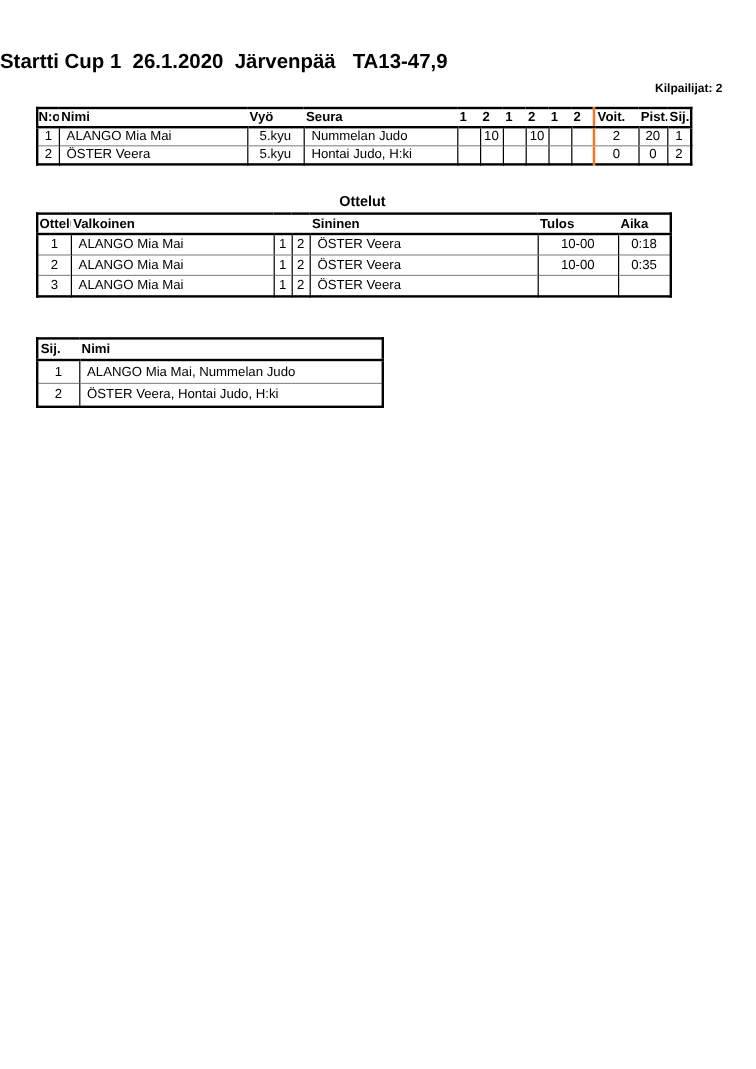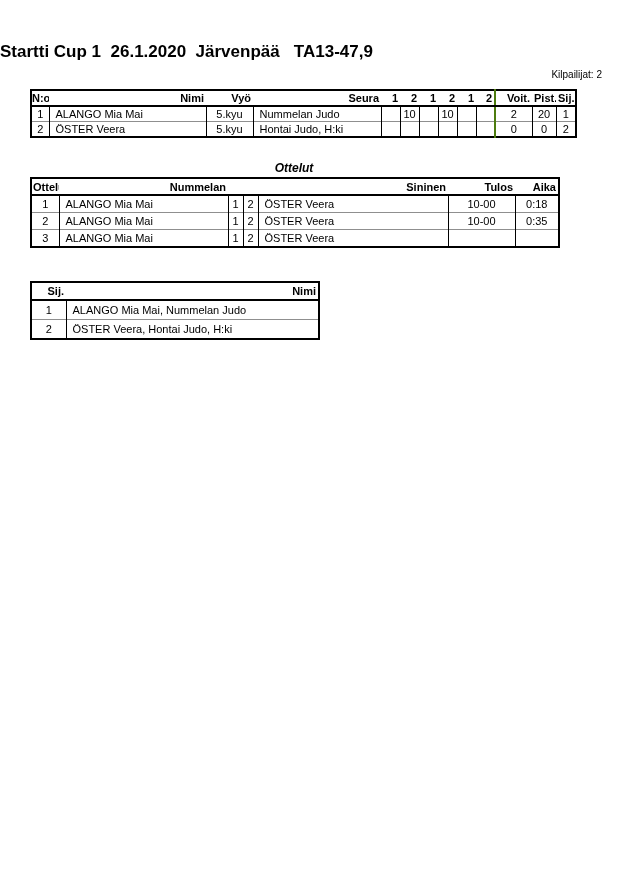--- a/index.html
+++ b/index.html
@@ -21,63 +21,63 @@
     white-space: pre;
     letter-spacing: 0px;
   }
   .section-heading {
     position: absolute;
     font-size: 12px;
     font-weight: bold;
     text-align: center;
   }
   .heading-kilpailijat { top: 66px; left: 0; width: 560px; }
-  .heading-ottelut    { top: 161px; left: 4px; width: 580px; font-style: italic; }
+  .heading-ottelut    { top: 161px; left: 12px; width: 580px; }
   .heading-tulokset   { top: 263px; left: 30px; width: 288px; }
   .count-label {
     position: absolute;
     top: 69px; right: 28px;
     font-size: 10px;
-    font-weight: normal;
+    font-weight: bold;
   }
   table.tbl {
     position: absolute;
     border-collapse: collapse;
     table-layout: fixed;
     font-family: "Liberation Sans", sans-serif;
     font-size: 11px;
     border: 2px solid #000;
   }
   .tbl th {
     font-size: 11px;
     font-weight: bold;
     padding: 0 2px;
     border: none;
     border-bottom: 2px solid #000;
-    text-align: right;
+    text-align: left;
     white-space: nowrap;
     overflow: hidden;
   }
   .tbl td {
     padding: 0 2px;
     border-left: 1px solid #000;
     border-top: 1px solid #8f8f8f;
     text-align: center;
     white-space: nowrap;
     overflow: hidden;
   }
   .tbl td:first-child { border-left: none; }
 
   
   .t1 { top: 89px; left: 30px; width: 545px; }
   .t1 th { height: 14px; }
   .t1 td { height: 14px; }
   .t1 th:first-child { text-align: right; padding-left: 0; margin-left: 31px; }
   .t1 td:nth-child(2), .t1 td:nth-child(4) { text-align: left; padding-left: 6px; }
-  .t1 th:nth-child(11), .t1 td:nth-child(11) { border-left: 2px solid #4d7c0f; }
+  .t1 th:nth-child(11), .t1 td:nth-child(11) { border-left: 2px solid #f97316; }
 
   
   .t2 { top: 177px; left: 30px; width: 528px; }
   .t2 th { height: 15px; }
   .t2 td { height: 16px; }
   .t2 th:first-child { text-align: left; padding-left: 1px; }
   .t2 td:nth-child(2), .t2 td:nth-child(5) { text-align: left; padding-left: 6px; }
 
   
   .t3 { top: 281px; left: 30px; width: 288px; }
@@ -169,21 +169,21 @@
         <col style="width:169px">
         <col style="width:15px">
         <col style="width:15px">
       <col style="width:190px">
         <col style="width:67px">
         <col style="width:44px">
     </colgroup>
     <thead>
       <tr>
         <th>Ottelu</th>
-        <th>Nummelan</th>
+        <th>Valkoinen</th>
         <th></th>
         <th></th>
         <th>Sininen</th>
         <th>Tulos</th>
         <th>Aika</th>
       </tr>
     </thead>
     <tbody>
         <tr>
           <td>1</td>

